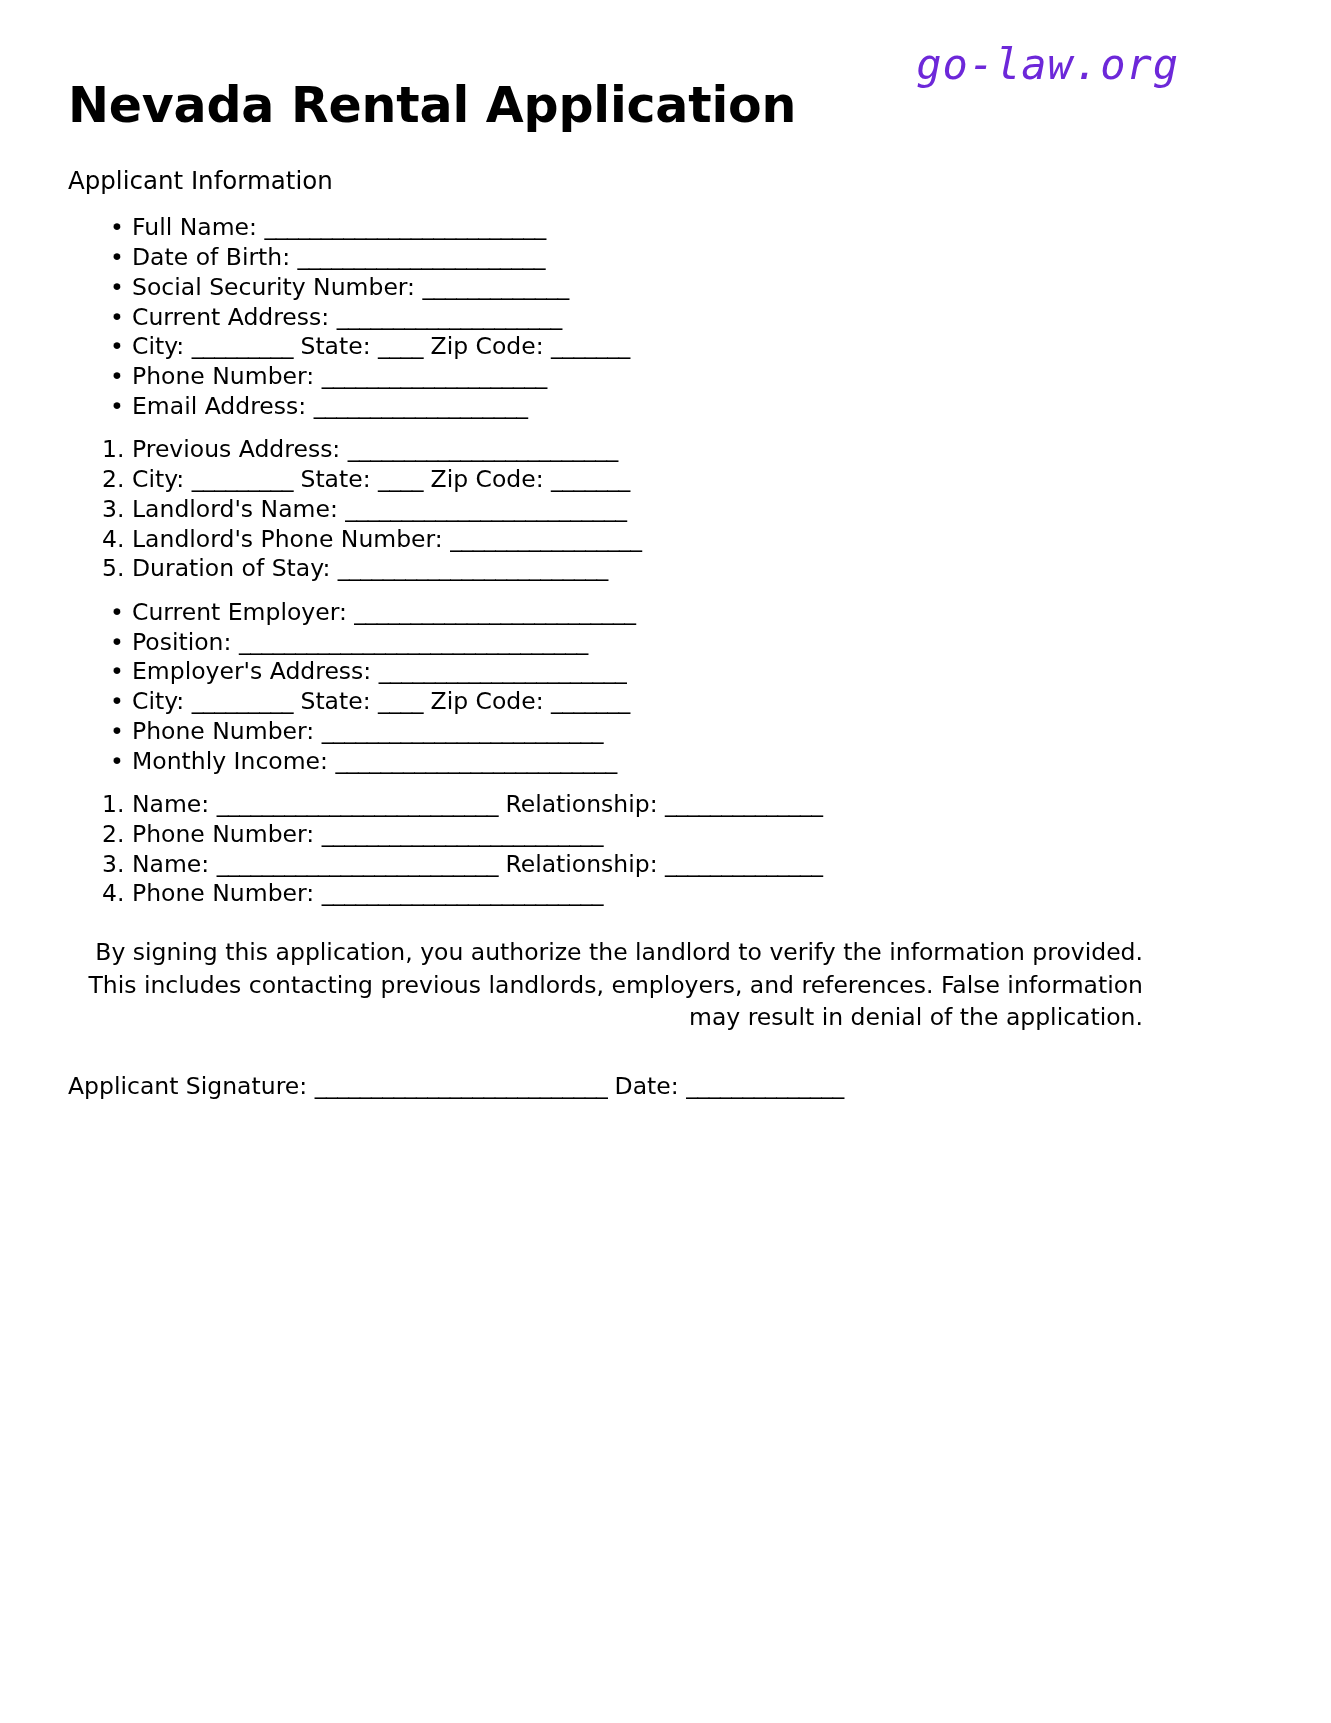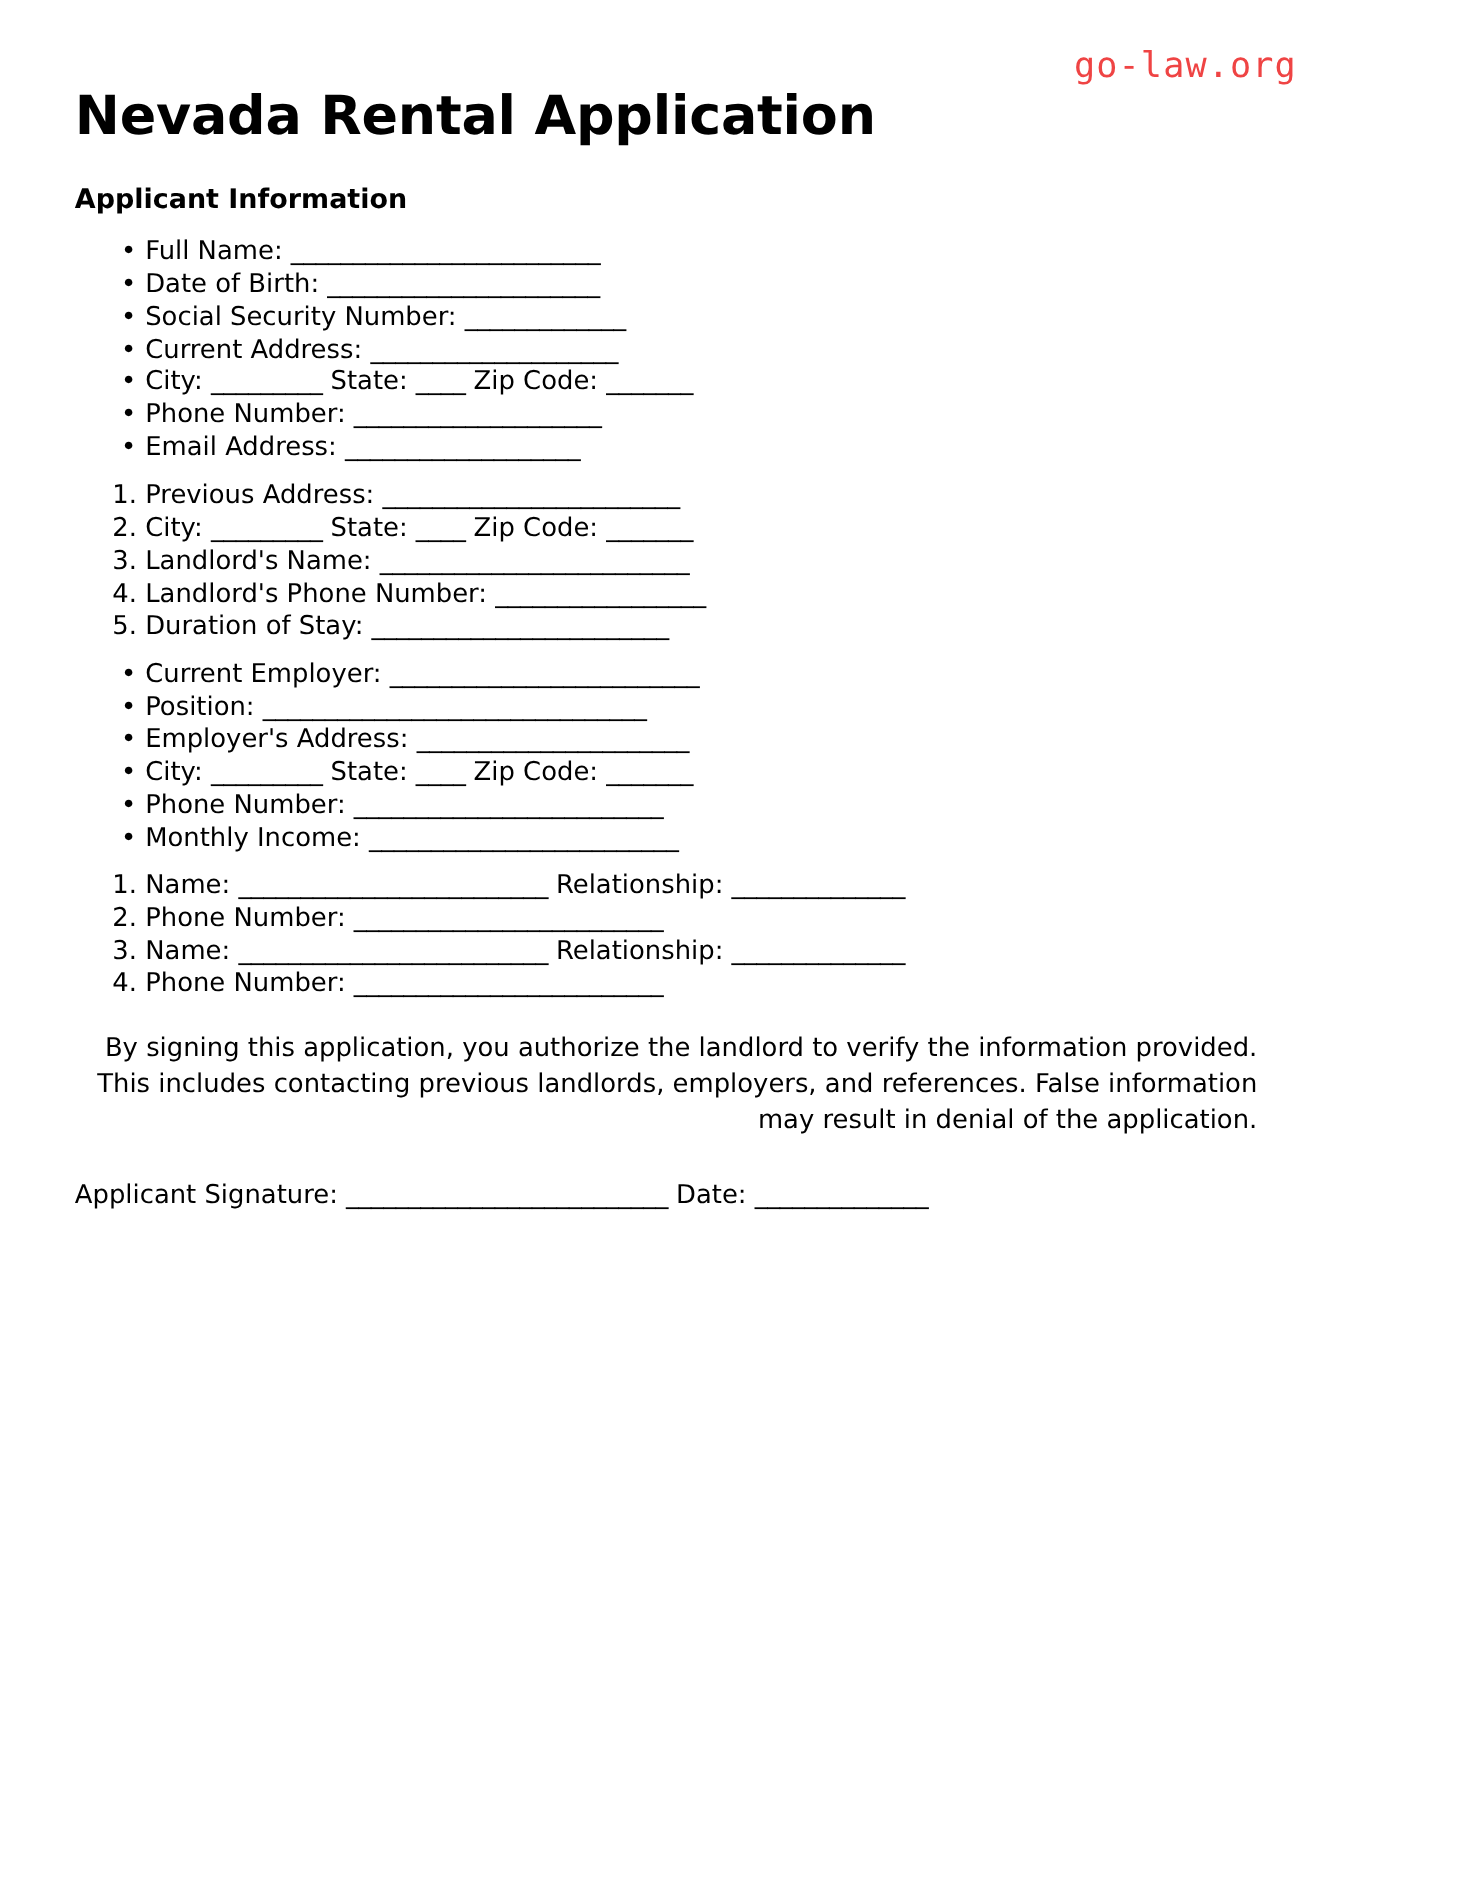--- a/index.html
+++ b/index.html
@@ -23,24 +23,25 @@
     box-sizing: border-box;
     padding: 0 150px 0 68px;
   }
 
   
   .brand {
     position: absolute;
     top: 40px;
     right: 152px;
     font-family: "DejaVu Sans Mono", monospace;
-    font-size: 32px;
+    font-size: 42px;
     letter-spacing: 1px;
-    color: #ef4444;
+    color: #6d28d9;
     white-space: nowrap;
+    font-style: italic;
   }
   .doc-title {
     margin: 0;
     padding-top: 78px;
     font-size: 49px;
     font-weight: bold;
     letter-spacing: -0.2px;
     line-height: 1.15;
   }
 
@@ -49,21 +50,21 @@
     font-size: 23.5px;
     line-height: 1.38;
     margin: 0;
     max-width: 1075px;
   }
   .intro { padding-top: 32px; }
   .disclaimer { padding-top: 27px; text-align: right; }
 
   h2.section-title {
     font-size: 24.5px;
-    font-weight: bold;
+    font-weight: normal;
     margin: 0;
     padding-top: 32px;
     padding-bottom: 4px;
   }
 
   
   ul.field-list, ol.field-list {
     margin: 0;
     padding-top: 14px;
     padding-left: 0;

